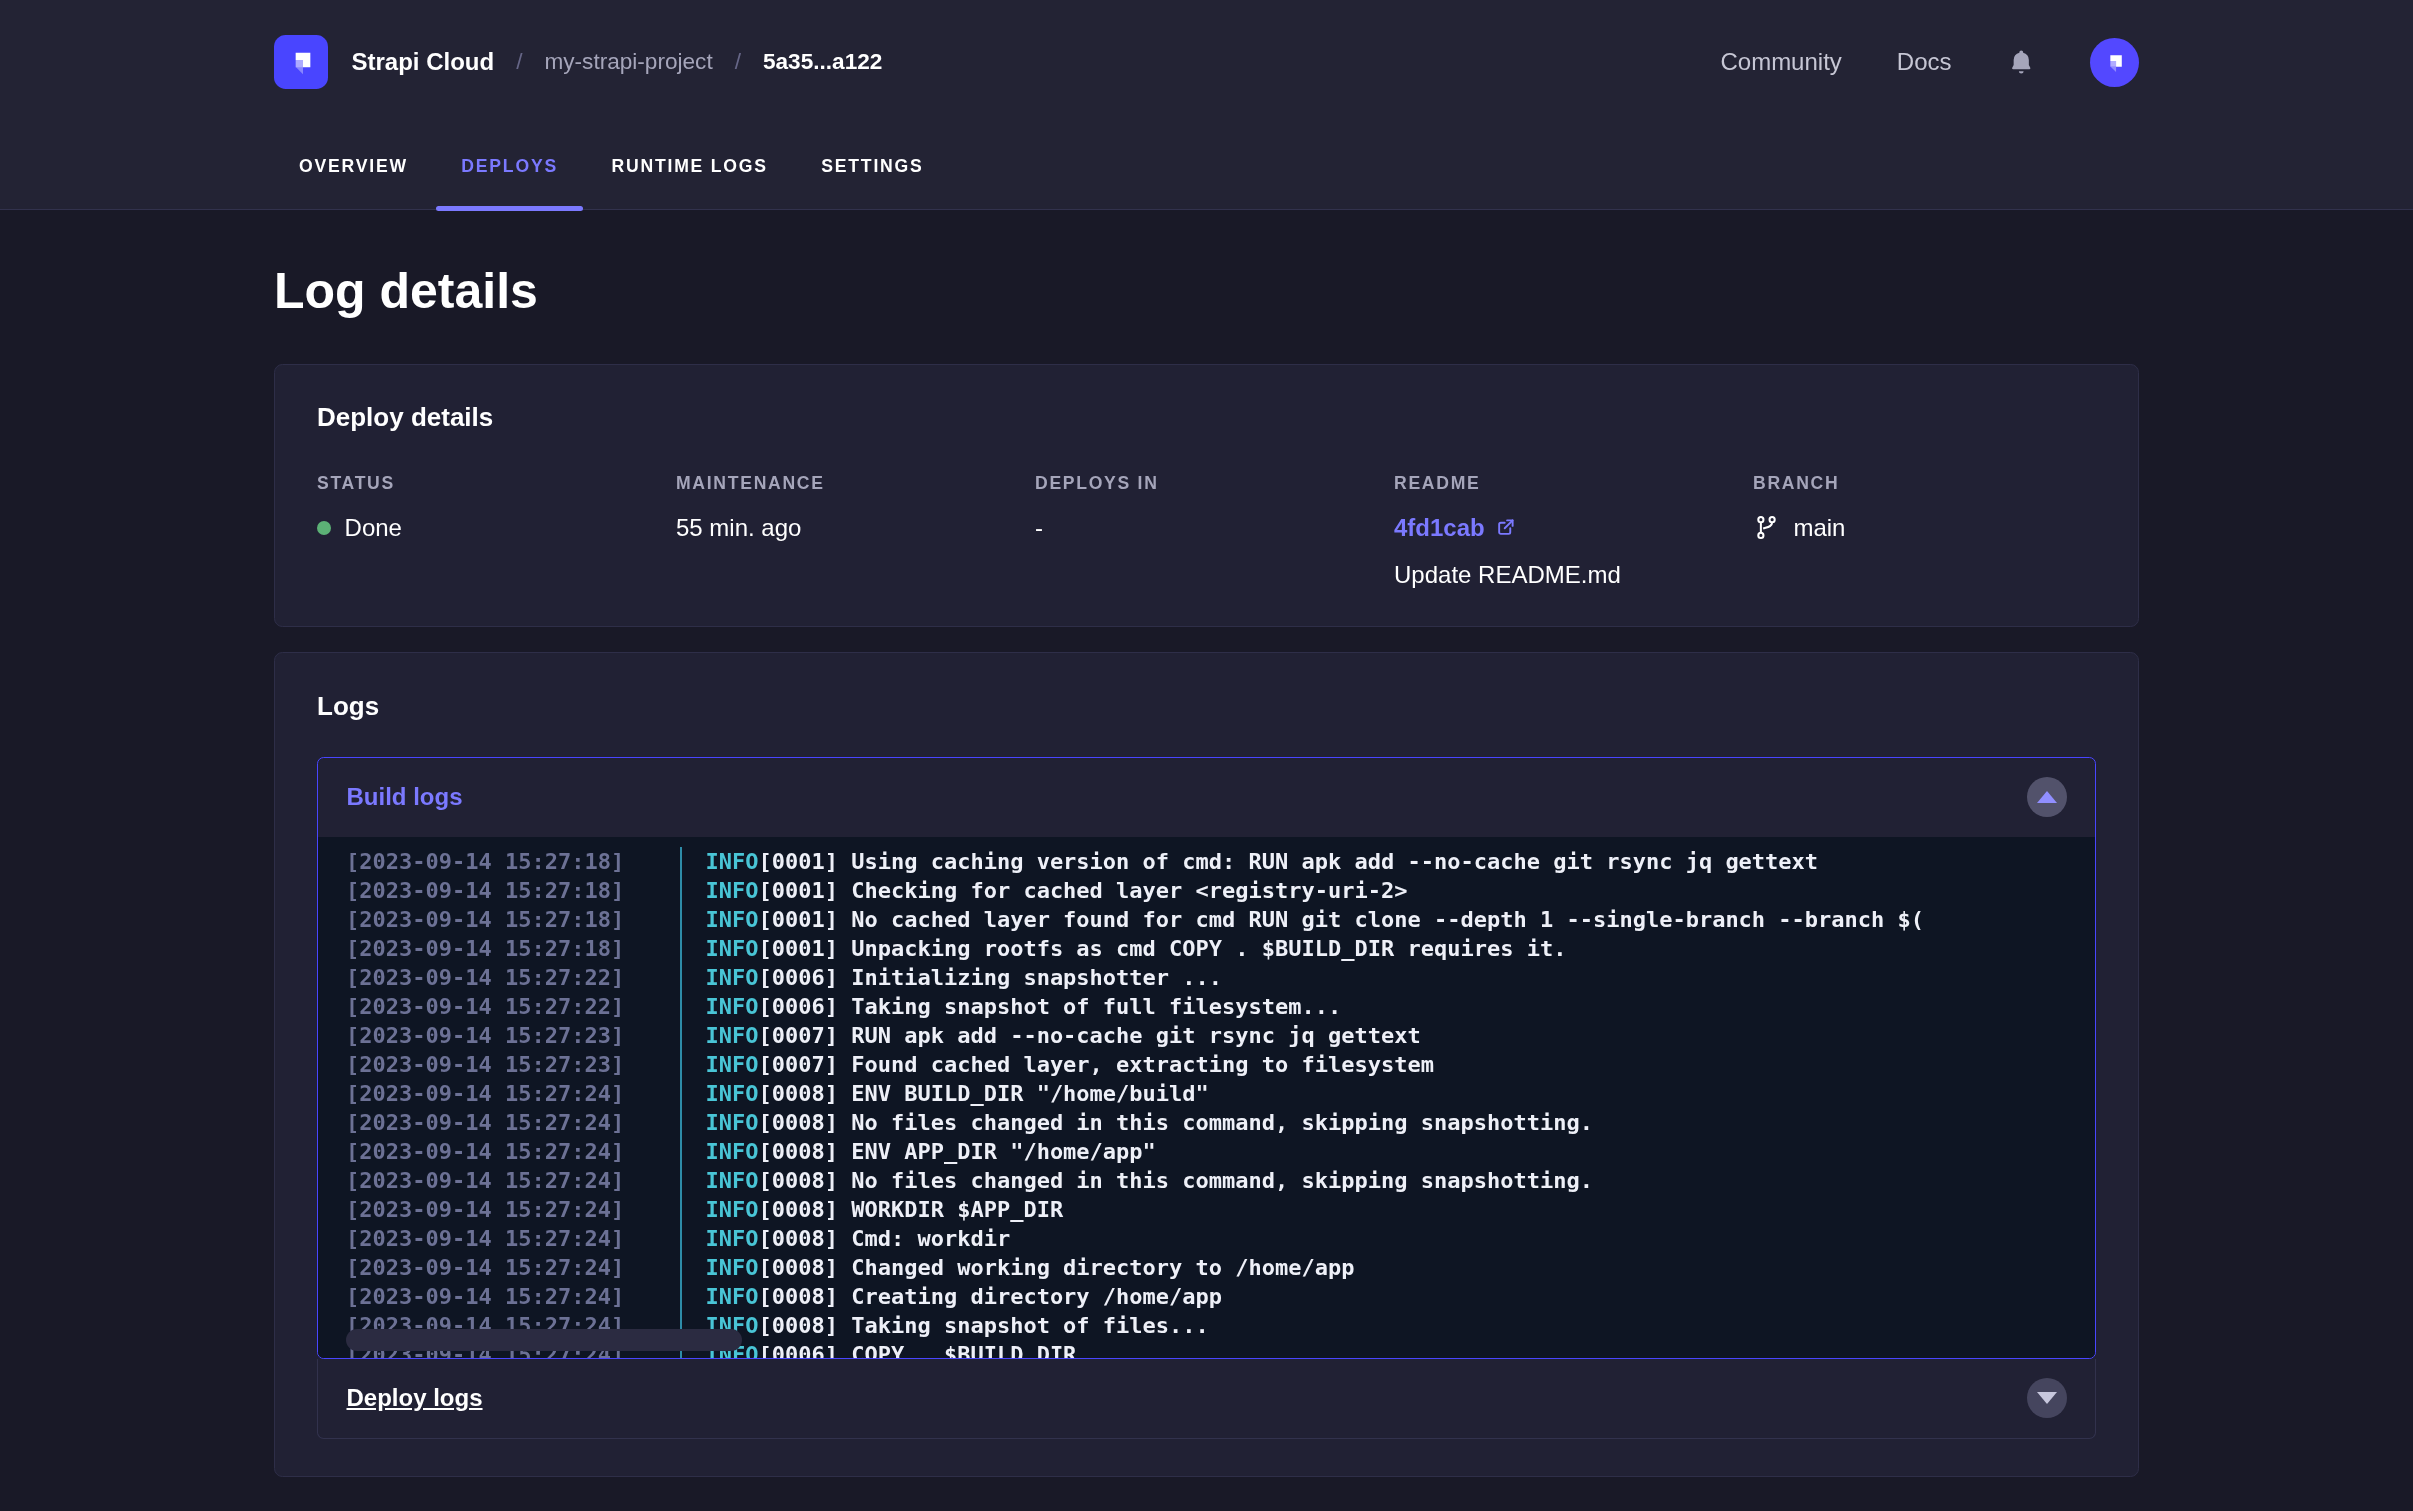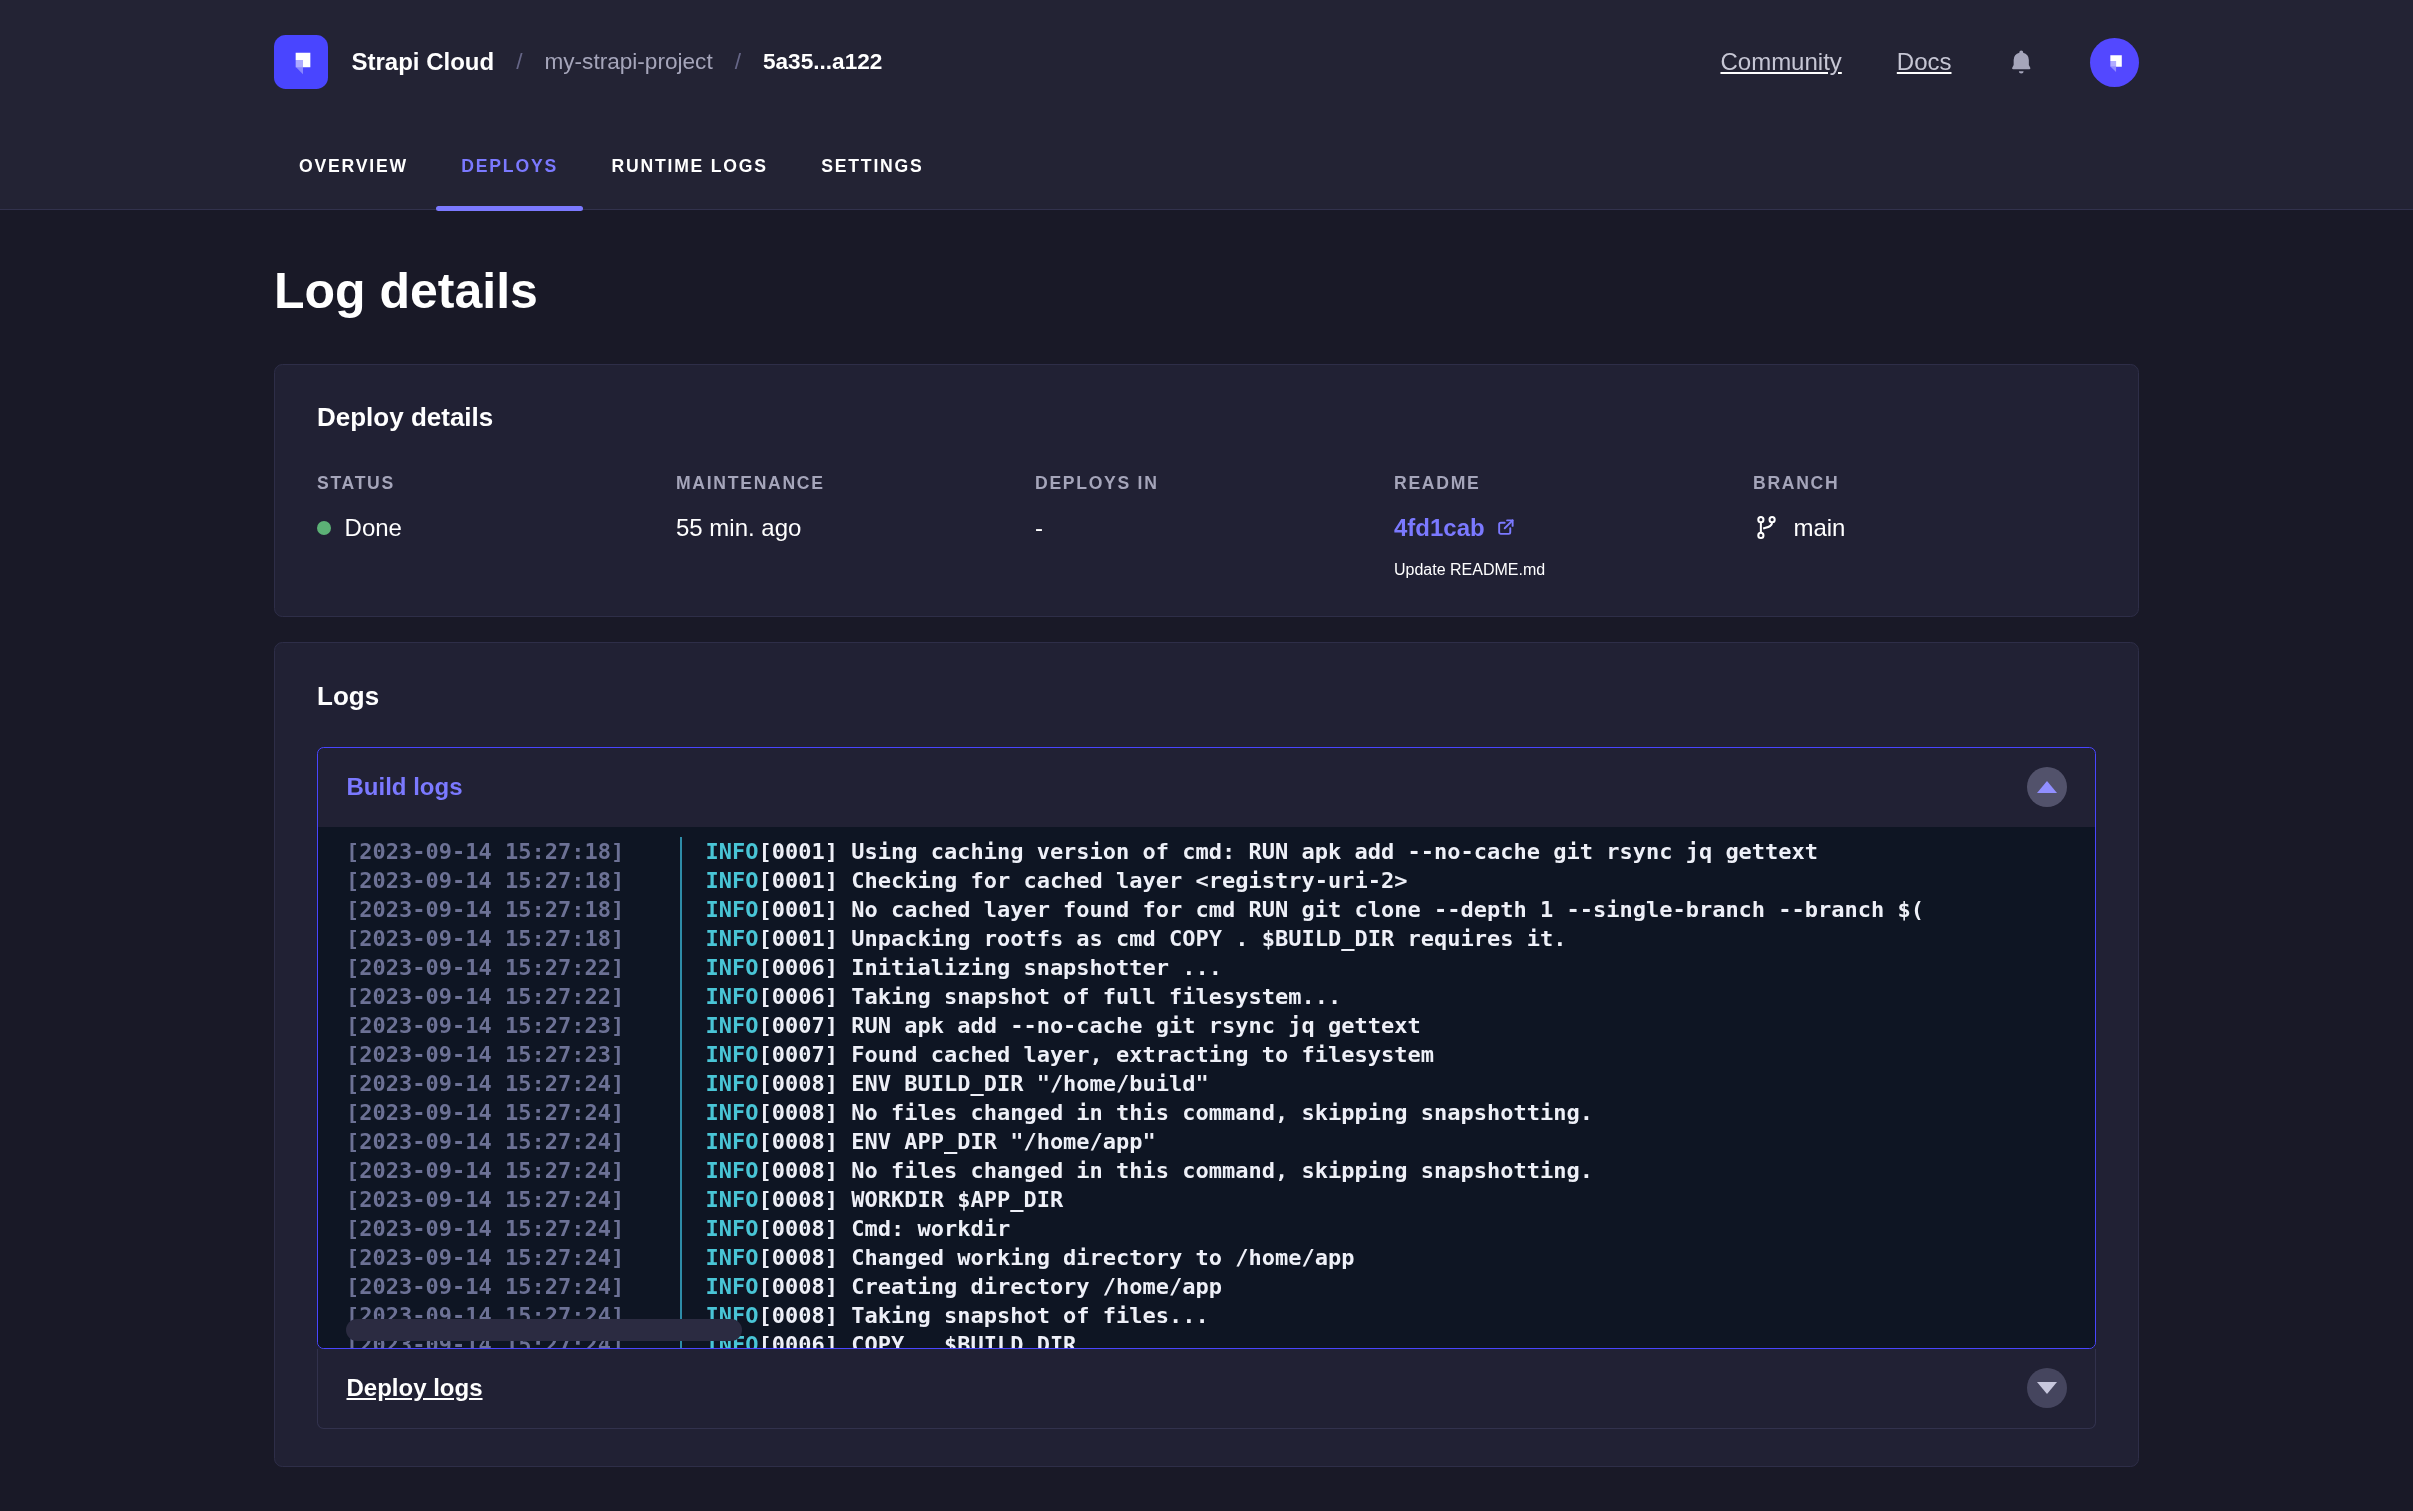--- a/index.html
+++ b/index.html
@@ -31,21 +31,21 @@
 
   
   .topbar{background:var(--header-bg);border-bottom:1.7px solid var(--border);}
   .topbar-row{display:flex;align-items:center;height:124px;}
   .logo{width:54px;height:54px;border-radius:11.7px;background:var(--accent);
     display:flex;align-items:center;justify-content:center;flex:none;}
   .brand{font-size:24px;font-weight:700;color:var(--text);margin-left:23.5px;}
   .crumb-sep{color:#666687;margin:0 22px;font-size:22.6px;}
   .crumb-project{color:var(--text-dim);font-size:22.6px;}
   .crumb-id{color:var(--text);font-weight:700;font-size:22.6px;}
-  .topnav{margin-left:auto;display:flex;align-items:center;gap:55px;text-decoration:underline;}
+  .topnav{margin-left:auto;display:flex;align-items:center;gap:55px;}
   .topnav-link{color:var(--text-faint);font-size:24px;cursor:pointer;text-decoration:none;}
   .bell{display:flex;align-items:center;cursor:pointer;}
   .avatar{width:49px;height:49px;border-radius:50%;background:#5348ff;
     display:flex;align-items:center;justify-content:center;cursor:pointer;}
 
   
   .tabs{display:flex;gap:3.4px;height:85px;}
   .tab{padding:0 25px;display:flex;align-items:center;position:relative;
     color:var(--text);font-weight:700;font-size:17.6px;letter-spacing:1.8px;cursor:pointer;}
   .tab.active{color:var(--accent-light);}
@@ -61,21 +61,21 @@
   .card h2{font-size:26px;font-weight:700;color:var(--text);margin:3.4px 0 0;}
 
   
   .fields{display:grid;grid-template-columns:repeat(5,1fr);margin-top:40px;gap:16px;}
   .field-label{font-size:17.6px;font-weight:700;color:var(--text-dim);letter-spacing:1.7px;}
   .field-value{margin-top:18.4px;font-size:24px;color:var(--text);
     display:flex;align-items:center;gap:13.4px;min-height:30px;}
   .dot{width:14.2px;height:14.2px;border-radius:50%;background:var(--success);flex:none;}
   .commit-link{color:var(--accent-light);font-weight:700;display:inline-flex;
     align-items:center;gap:11px;cursor:pointer;text-decoration:none;}
-  .commit-msg{margin-top:18.4px;font-size:16px;color:var(--text);}
+  .commit-msg{margin-top:18.4px;font-size:24px;color:var(--text);}
 
   
   .accordion{margin-top:35px;border-radius:26px;}
   .panel-build{border:1.7px solid var(--accent);border-radius:6.7px;overflow:hidden;}
   .panel-header{height:79px;display:flex;align-items:center;justify-content:space-between;
     padding:0 28.5px;cursor:pointer;}
   .panel-title-build{color:var(--accent-light);font-size:24px;font-weight:700;}
   .panel-title-deploy{color:var(--text);font-size:24px;font-weight:700;}
   .chev-btn{width:40px;height:40px;border-radius:50%;border:none;cursor:pointer;
     display:flex;align-items:center;justify-content:center;padding:0;}

